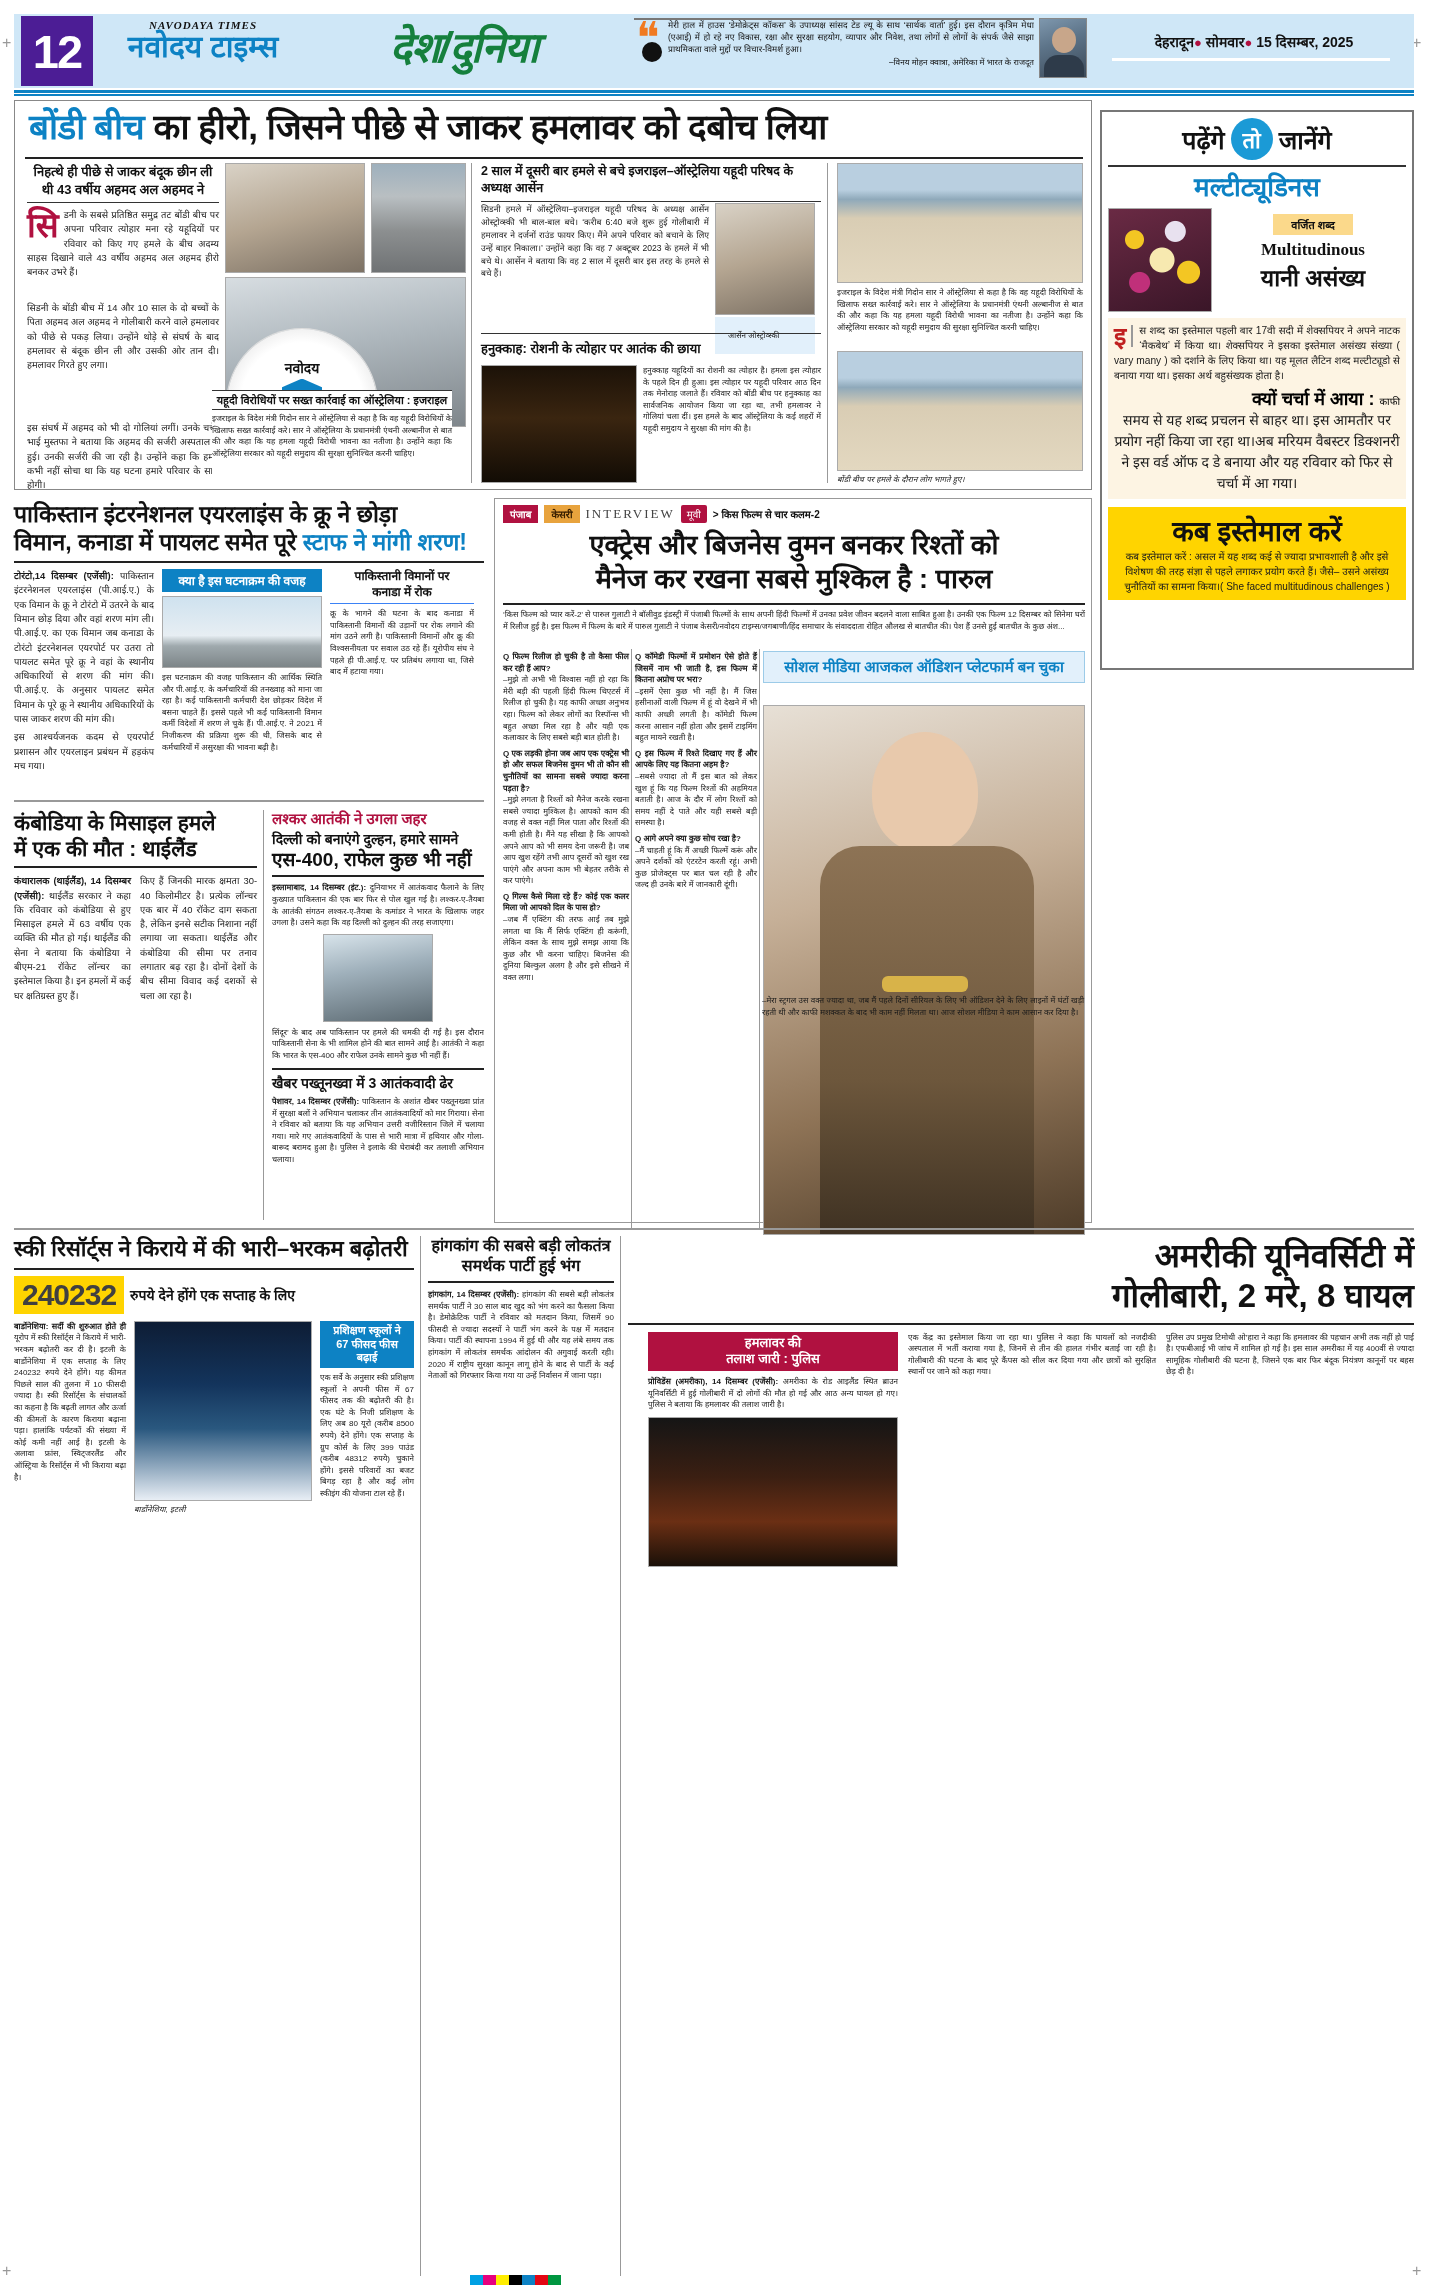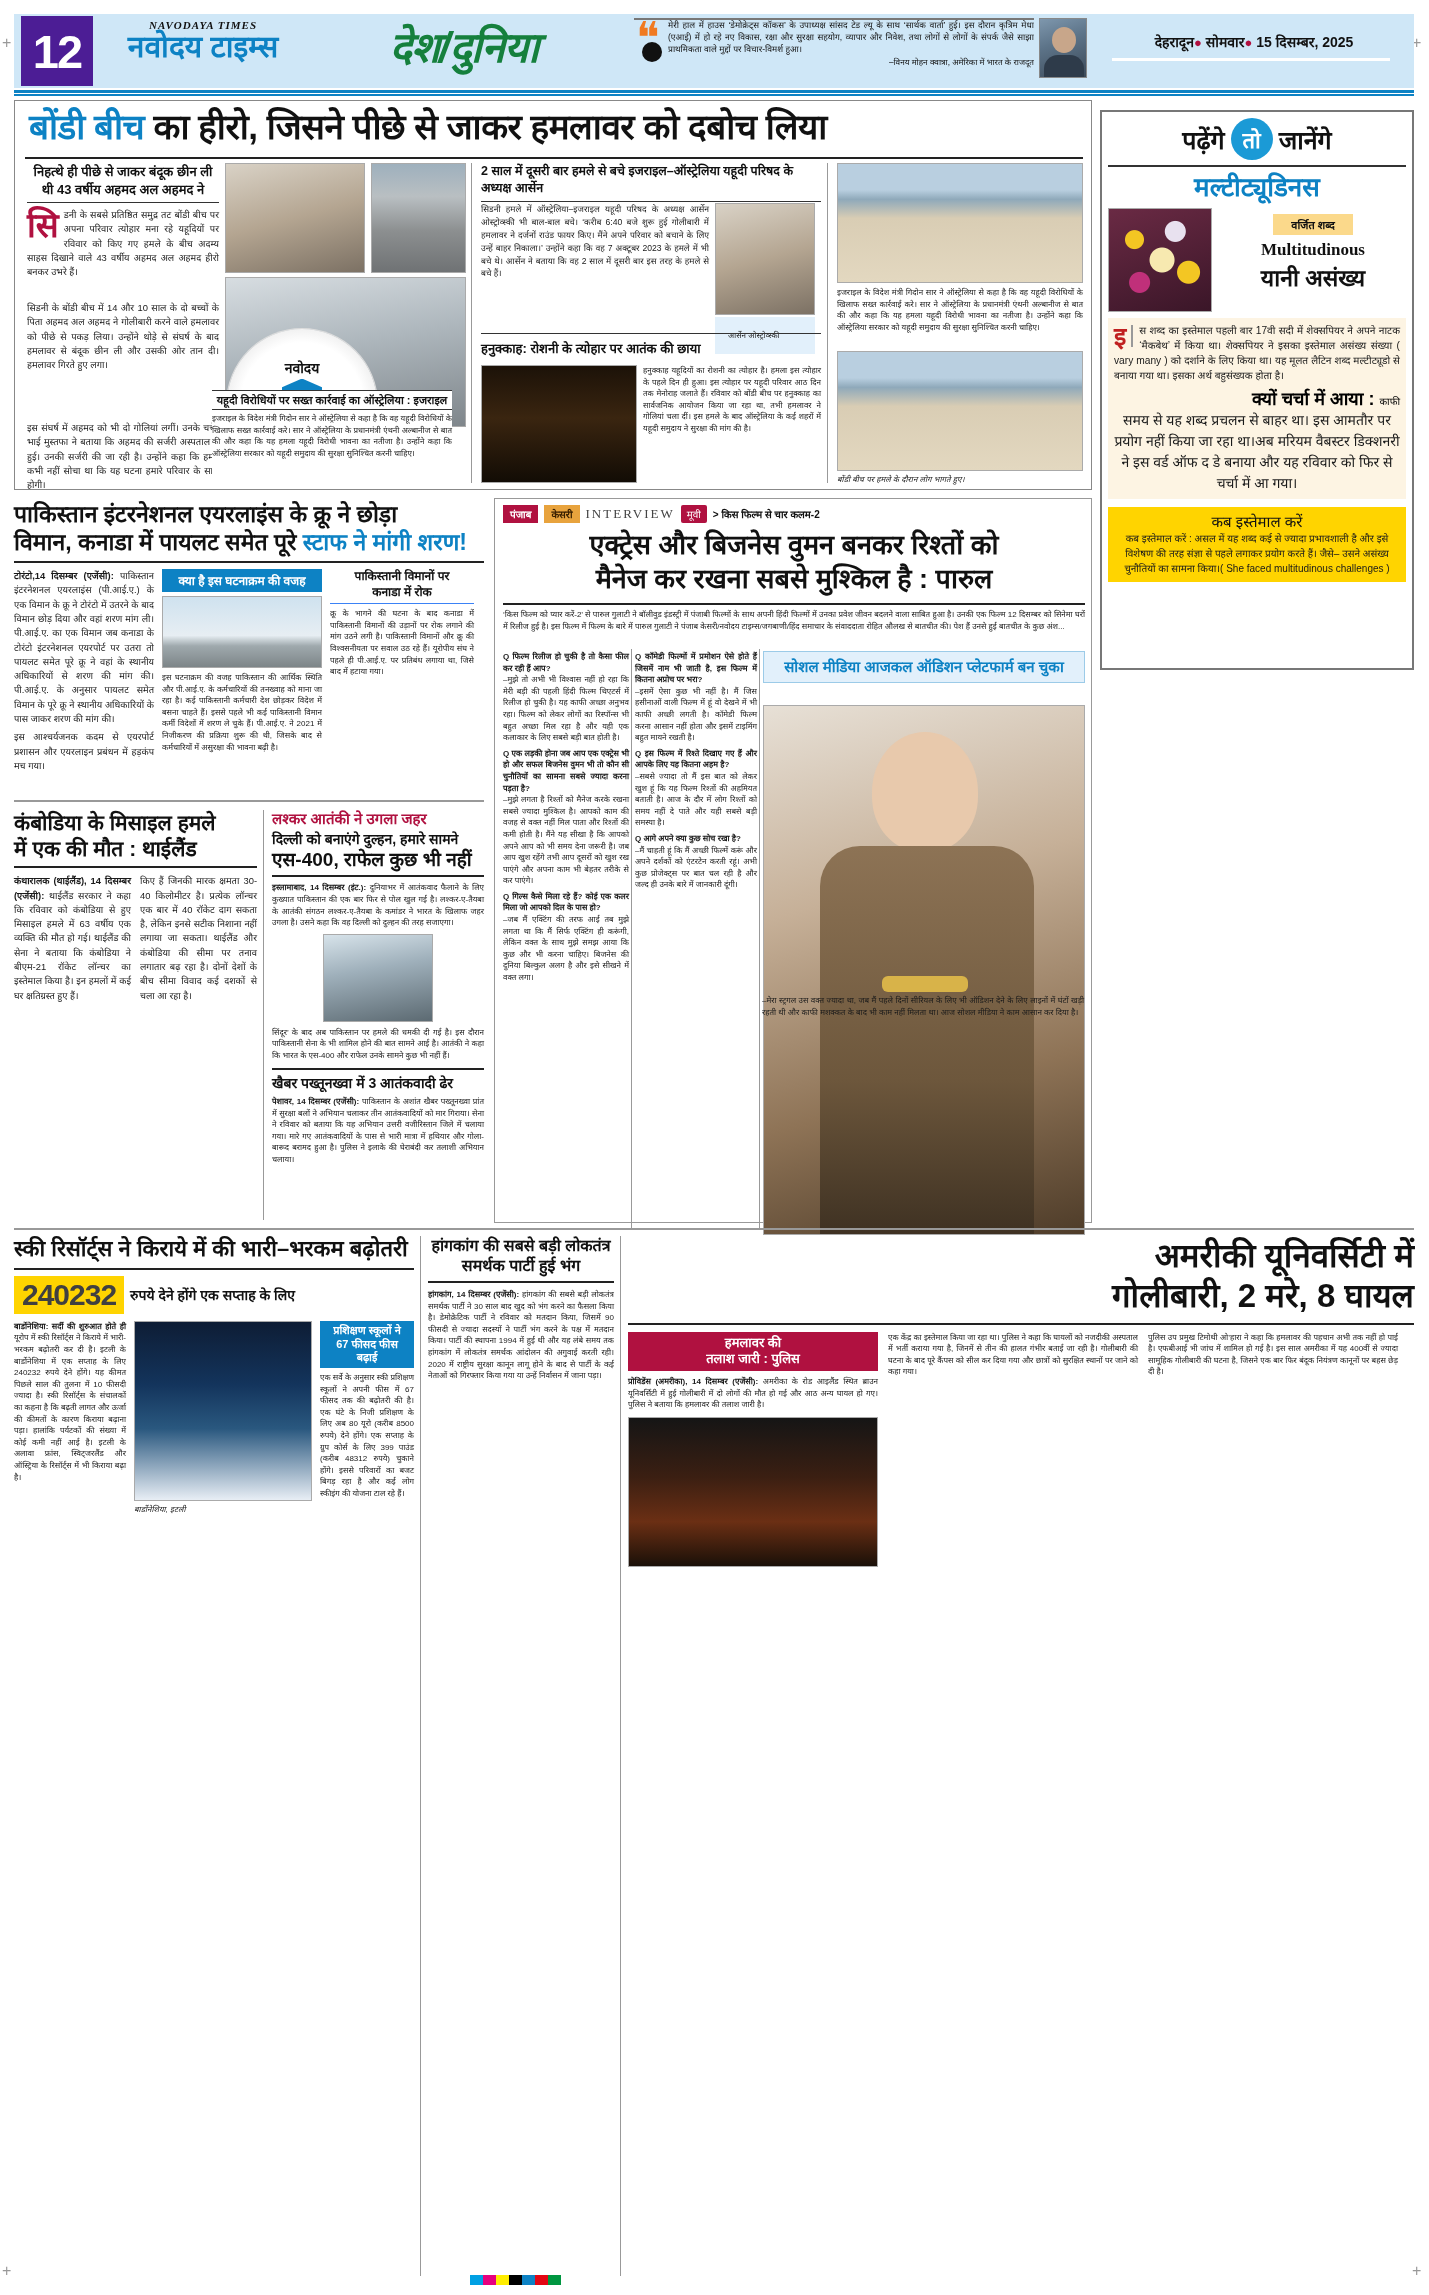--- a/index.html
+++ b/index.html
@@ -158,21 +158,21 @@
   .wod-badge { background:#fbd98b; color:#111; font-size:11px; font-weight:bold;
                text-align:center; padding:3px 0; margin:6px auto 0; width:80px; }
   .wod-en { font-family:"Liberation Serif", serif; font-weight:bold; font-size:17px;
             text-align:center; color:#111; margin-top:5px; }
   .wod-hi { font-size:23px; font-weight:bold; text-align:center; color:#111; margin-top:1px; }
   .wod-body { background:#fdf4e3; padding:5px 6px; margin-top:6px; }
   .wod-body .drop { float:left; font-size:25px; font-weight:bold; color:#c02020;
                     line-height:0.9; margin:2px 6px 0 0; border-right:2px solid #999; padding-right:5px;}
   .wod-sub { font-size:18px; font-weight:bold; text-align:right; margin-top:2px; }
   .wod-yellow { background:#ffd400; margin-top:8px; padding:4px 7px 6px; }
-  .wod-yellow h4 { font-size:15px; font-weight:normal; text-align:center; color:#111; }
+  .wod-yellow h4 { font-size:28px; font-weight:bold; text-align:center; color:#111; }
 
   
   .iv-head { position:absolute; display:flex; align-items:center; gap:6px; }
   .tagpill { font-size:10px; font-weight:bold; color:#fff; padding:2px 7px; }
   .tag-punjab { background:#b01140; }
   .tag-kesari { background:#e8a33d; color:#3a2000; }
   .tag-iv { font-family:"Liberation Serif", serif; font-size:13px; letter-spacing:2px; color:#444; }
   .tag-movie { background:#b01140; color:#fff; font-size:10px; padding:2px 6px; border-radius:2px;}
   .tag-arrow { font-size:10px; font-weight:bold; color:#111; }
 
@@ -481,21 +481,21 @@
   </div>
 
   <div class="vline" style="left:620px;top:1236px;height:1040px;"></div>
 
   <div class="box" style="left:628px;top:1236px;width:786px;height:1040px;border:none;">
     <div class="hl2" style="font-size:33px;text-align:right;">अमरीकी यूनिवर्सिटी में</div>
     <div class="hl2" style="font-size:33px;text-align:right;">गोलीबारी, 2 मरे, 8 घायल</div>
     <div class="rule-thick" style="margin:6px 0 7px;"></div>
 
     <div style="display:flex;gap:10px;">
-      <div style="width:250px;">
+      <div style="width:250px;margin-left:20px;">
         <div class="red-strip" style="font-size:13px;line-height:1.3;">
           <span>हमलावर की</span><br>
           <span>तलाश जारी : पुलिस</span>
         </div>
         <div class="body-txt xs" style="margin-top:5px;"><b>प्रोविडेंस (अमरीका), 14 दिसम्बर (एजेंसी):</b> <span>अमरीका के रोड आइलैंड स्थित ब्राउन यूनिवर्सिटी में हुई गोलीबारी में दो लोगों की मौत हो गई और आठ अन्य घायल हो गए। पुलिस ने बताया कि हमलावर की तलाश जारी है।</span></div>
         <div class="ph ph-night" style="position:relative;left:0;top:0;width:250px;height:150px;margin-top:6px;"></div>
       </div>
       <div style="width:250px;">
         <div class="body-txt xs">एक केंद्र का इस्तेमाल किया जा रहा था। पुलिस ने कहा कि घायलों को नजदीकी अस्पताल में भर्ती कराया गया है, जिनमें से तीन की हालत गंभीर बताई जा रही है। गोलीबारी की घटना के बाद पूरे कैंपस को सील कर दिया गया और छात्रों को सुरक्षित स्थानों पर जाने को कहा गया।</div>
       </div>

